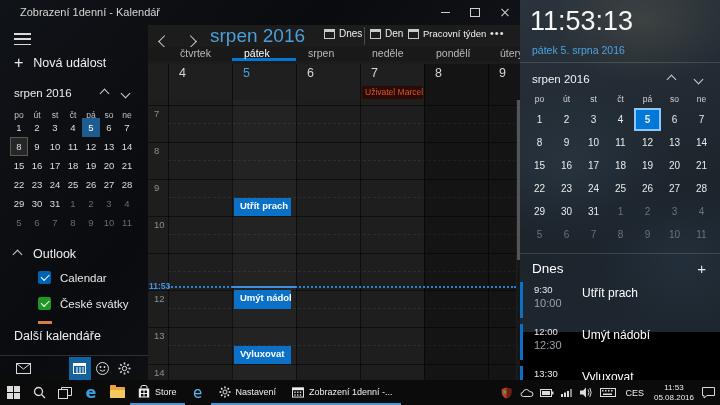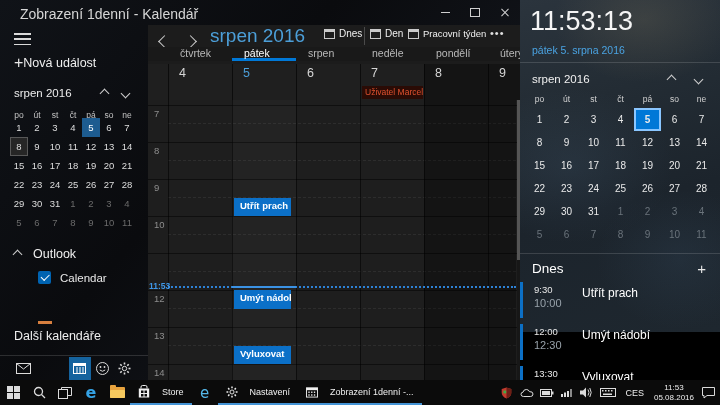--- a/index.html
+++ b/index.html
@@ -2,39 +2,39 @@
 <html><head>
 <meta charset="utf-8">
 <style>
   html,body{margin:0;padding:0;background:#000}
   .screen{position:relative;width:720px;height:405px;overflow:hidden;background:#000;
           font-family:"Liberation Sans",sans-serif;color:#fff;-webkit-font-smoothing:antialiased}
   
   .app{position:absolute;left:0;top:0;width:520px;height:380px;
        background:linear-gradient(130deg,#101318 0%,#0a0b0e 40%,#12151b 75%,#0b0d11 100%)}
   .titlebar{position:absolute;left:0;top:0;right:0;height:25px}
-  .title{position:absolute;left:20px;top:6px;font-size:14px;color:#d6d6d6;white-space:nowrap}
+  .title{position:absolute;left:20px;top:6px;font-size:11px;color:#d6d6d6;white-space:nowrap}
   .win-controls{position:absolute;right:0;top:0;display:flex}
   .win-btn{width:30px;height:25px;display:flex;align-items:center;justify-content:center}
   .glyph-min{width:9px;height:1px;background:#cfcfcf}
   .glyph-max{width:8px;height:7px;border:1px solid #cfcfcf}
   .glyph-close{position:relative;width:10px;height:10px}
   .glyph-close::before,.glyph-close::after{content:"";position:absolute;left:0;top:4px;width:10px;height:1px;background:#cfcfcf}
   .glyph-close::before{transform:rotate(45deg)}.glyph-close::after{transform:rotate(-45deg)}
   
   .ch{display:inline-block;width:6px;height:6px}
   .ch-l{border-left:1.5px solid #cfcfcf;border-bottom:1.5px solid #cfcfcf;transform:rotate(45deg)}
   .ch-r{border-right:1.5px solid #cfcfcf;border-top:1.5px solid #cfcfcf;transform:rotate(45deg)}
   .ch-u{border-left:1.5px solid #cfcfcf;border-top:1.5px solid #cfcfcf;transform:rotate(45deg)}
   .ch-d{border-right:1.5px solid #cfcfcf;border-bottom:1.5px solid #cfcfcf;transform:rotate(45deg)}
   
   .sidebar{position:absolute;left:0;top:25px;width:148px;bottom:0}
   .hamburger{position:absolute;left:14px;top:8px;width:17px;height:12px;display:flex;flex-direction:column;justify-content:space-between;cursor:pointer}
   .hamburger i{display:block;height:1.5px;background:#dadada}
-  .new-event{position:absolute;left:14px;top:30px;display:flex;align-items:center;font-size:12.5px;color:#f0f0f0}
+  .new-event{position:absolute;left:14px;top:30px;display:flex;align-items:center;gap:10px;font-size:12.5px;color:#f0f0f0}
   .plus::before{content:"+";font-size:16px;color:#e8e8e8;line-height:1}
   .mc-month-row{position:absolute;left:14px;top:60px;right:12px;display:flex;align-items:center;font-size:11.5px;color:#ededed}
   .mc-month-row .spacer{flex:1}
   .mc-nav{padding:2px 7px}
   .mc-dayhdr{position:absolute;left:10px;top:80px;display:flex}
   .mc-dayhdr .mc-cell{color:#c3c3c3;font-size:8.5px}
   .mc-grid{position:absolute;left:10px;top:93px;display:flex;flex-wrap:wrap;width:126px}
   .mc-cell{width:18px;height:19px;display:flex;align-items:center;justify-content:center;font-size:9.5px;color:#dedede}
   .mc-cell.dim{color:#6b6b6b}
   .mc-cell.sel{background:#1d5c90;color:#fff}
@@ -113,21 +113,21 @@
   .agenda-plus::before{content:"+"}
   .agenda-list{position:absolute;left:0;top:282px;right:0}
   .agenda-item{position:relative;height:36px;margin-bottom:6px}
   .agenda-bar{position:absolute;left:0;top:0;bottom:0;width:3px;background:#0c70c6}
   .ag-start{position:absolute;left:14px;top:2px;font-size:9.5px;color:#e8e8e8}
   .ag-end{position:absolute;left:14px;top:15px;font-size:11px;color:#98a2aa}
   .ag-title{position:absolute;left:62px;top:4px;font-size:12px;color:#fff}
   
   .taskbar{position:absolute;left:0;top:380px;width:720px;height:25px;background:#0b0b0b;display:flex;align-items:stretch}
   .tb-icon{width:26px;display:flex;align-items:center;justify-content:center;flex:none}
-  .tb-app{display:flex;align-items:center;gap:12px;padding:0 8px;font-size:9px;color:#f0f0f0;white-space:nowrap;
+  .tb-app{display:flex;align-items:center;gap:5px;padding:0 8px;font-size:9px;color:#f0f0f0;white-space:nowrap;
           border-bottom:2px solid #4494d6;box-sizing:border-box;flex:none}
   .tb-app.active{background:rgba(255,255,255,.10)}
   .tray{margin-left:auto;display:flex;align-items:center;gap:1px;padding-right:2px}
   .tray-ic{width:19px;height:25px;display:flex;align-items:center;justify-content:center;flex:none}
   .tray-lang{font-size:9px;color:#eee;padding:0 5px}
   .tray-clock{font-size:8px;color:#eee;text-align:center;line-height:1.25;padding:0 4px;white-space:nowrap}
   .edge-e::before{content:"e";font-size:16px;color:#35a3e6;font-weight:bold;font-family:"DejaVu Sans",sans-serif}
   .ie-e::before{content:"e";font-size:15px;color:#55b8ea;font-family:"DejaVu Sans",sans-serif}
   .folder-ic{position:relative;width:15px;height:11px;background:#e8a33d;border-radius:1px}
   .folder-ic::before{content:"";position:absolute;left:0;top:-2px;width:6px;height:3px;background:#e8a33d;border-radius:1px 1px 0 0}
@@ -227,20 +227,26 @@
       <div class="outlook-row">
         <span class="ch ch-u"></span>
         <span>Outlook</span>
       </div>
       <div class="cb-row" style="top:246px">
         <span class="cb" style="background:#0063b1">
             <span class="tick"></span>
           </span>
         <span>Calendar</span>
       </div>
+      <div class="cb-row" style="top:272px">
+        <span class="cb" style="background:#1f9727">
+            <span class="tick"></span>
+          </span>
+        <span>České svátky</span>
+      </div>
       <div class="cal-dash" style="background:#d77f3f"></div>
       <div class="more-cals">Další kalendáře</div>
       <div class="side-bottom">
         <div class="sb-icon">
           <svg width="15" height="11" viewBox="0 0 15 11">
               <rect x="0.5" y="0.5" width="14" height="10" fill="none" stroke="#dcdcdc"></rect>
               <path d="M0.5 0.5 L7.5 6 L14.5 0.5" fill="none" stroke="#dcdcdc"></path>
             </svg>
         </div>
         <div class="sb-icon active" style="margin-left:34px">

